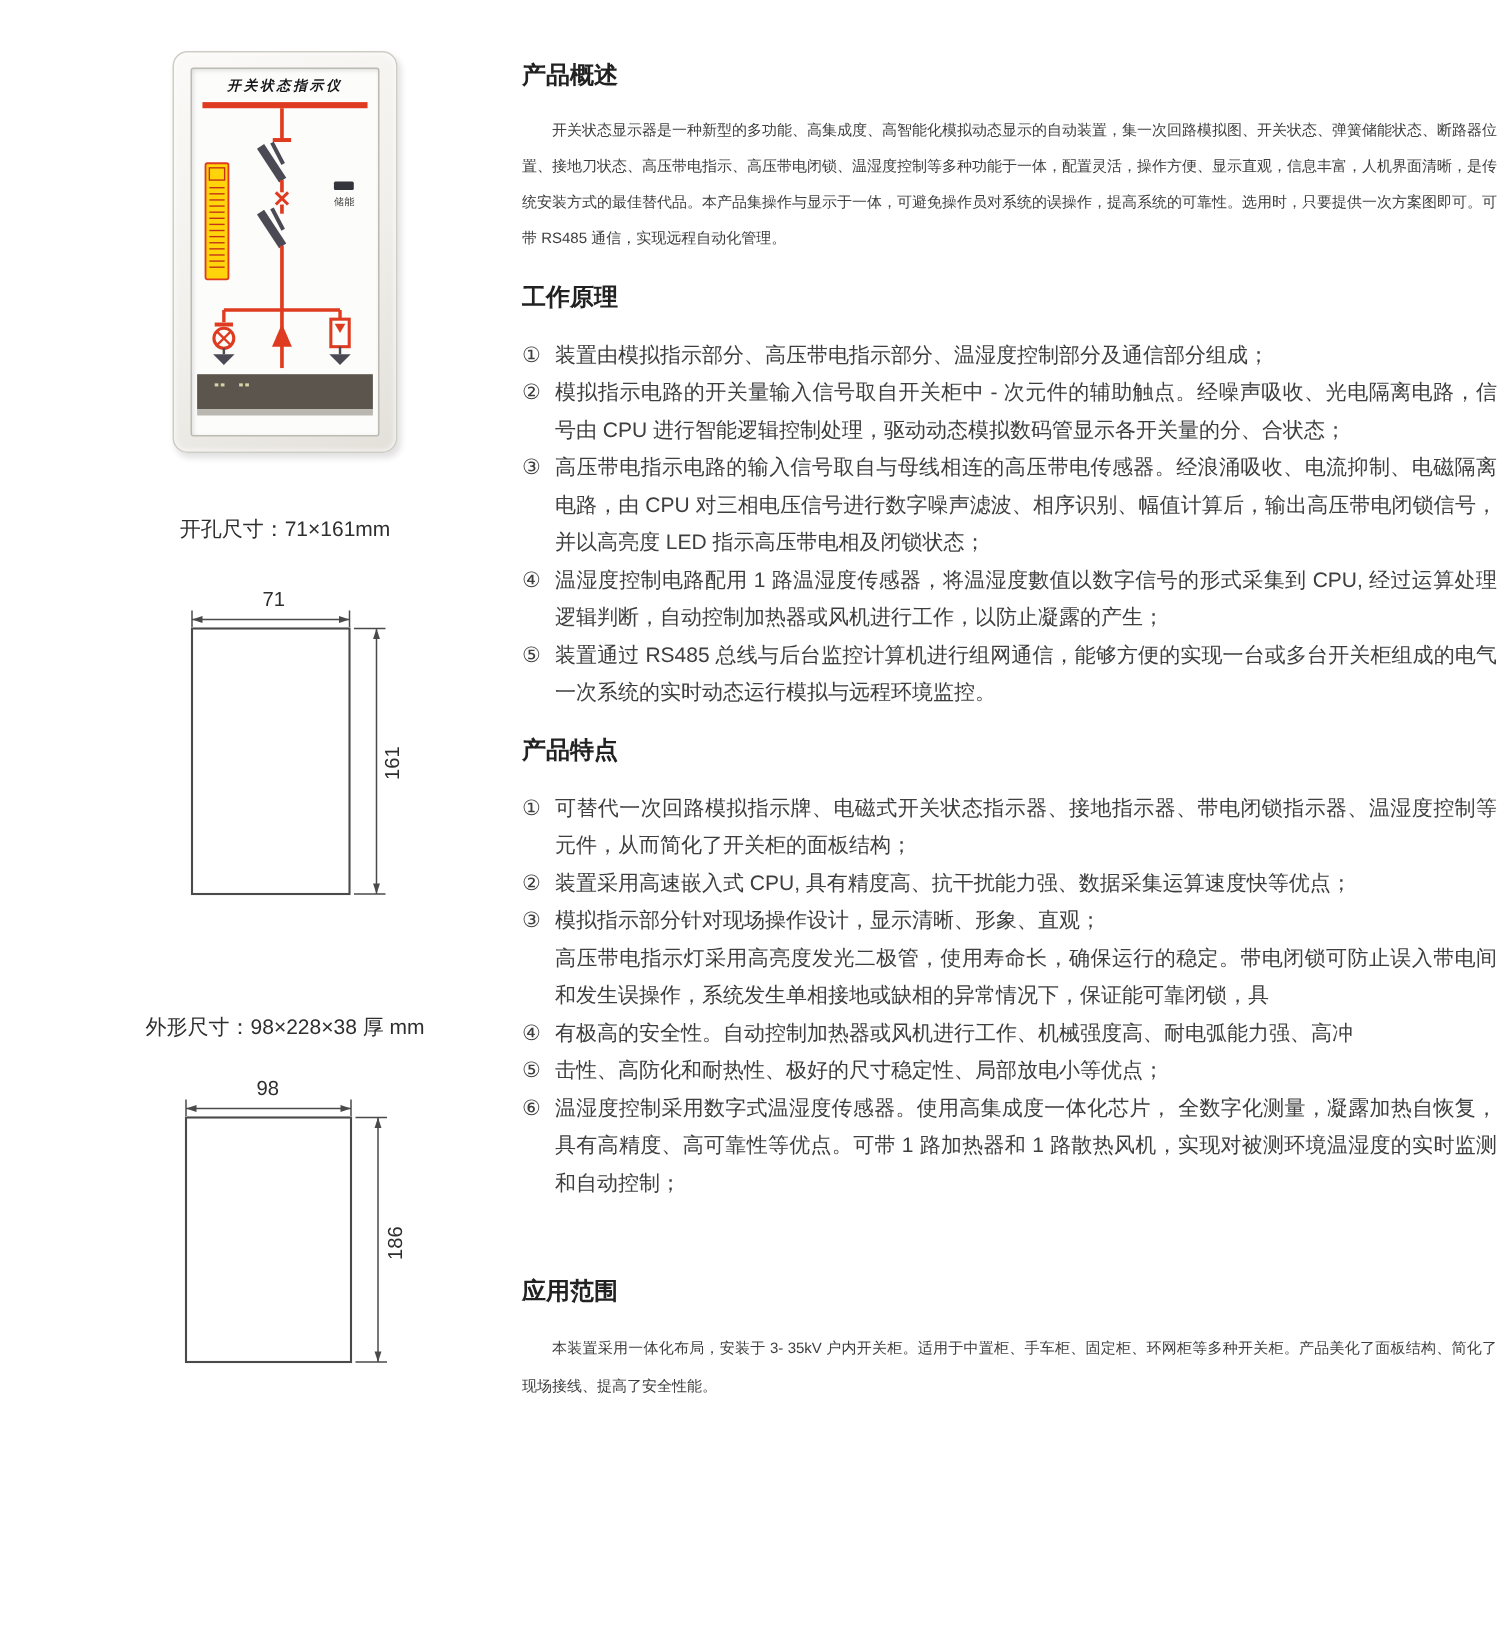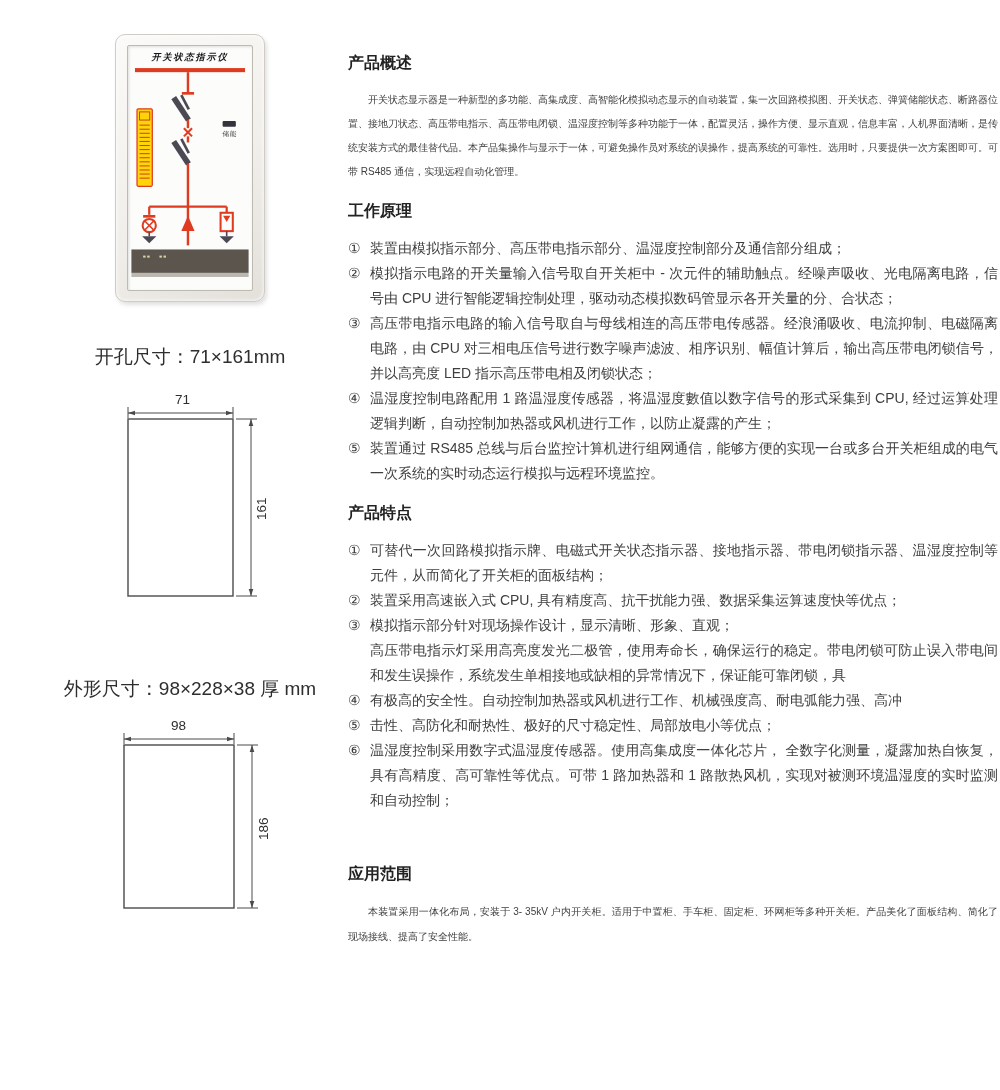--- a/index.html
+++ b/index.html
@@ -20,33 +20,33 @@
     background:linear-gradient(145deg,#fbfaf8 0%,#f1efeb 55%,#e3e0da 100%);
     border:1px solid #cfccc6;box-shadow:2px 3px 4px rgba(0,0,0,0.12), inset 0 0 4px #ffffff;
     padding:10px 11px;}
   .device-panel{width:100%;height:100%;box-sizing:border-box;background:#fcfcfa;
     border:1px solid #bdbab2;border-radius:2px;box-shadow:inset 1px 1px 3px rgba(0,0,0,0.12);
     display:flex;flex-direction:column;align-items:center;}
   .device-title{margin-top:5px;font-family:"Liberation Serif", serif;font-style:italic;font-weight:bold;
     font-size:9px;letter-spacing:2px;color:#16161a;white-space:nowrap;}
   .mimic{width:124px;height:214px;display:block;}
 
-  .dim-caption{position:absolute;left:60px;width:260px;text-align:center;font-size:19px;color:#2e2e2e;}
+  .dim-caption{position:absolute;left:60px;width:260px;text-align:center;font-size:14px;color:#2e2e2e;}
   .cap1{top:344px;}
   .cap2{top:676px;}
   .dim-svg{position:absolute;}
   .dim1{left:115px;top:386px;}
   .dim2{left:112px;top:710px;}
   .dim-svg text{font-family:"Liberation Sans", sans-serif;font-size:13.5px;fill:#2e2e2e;}
   .dim-line{stroke:#4a4a4a;stroke-width:1;fill:none;}
   .dim-rect{stroke:#4a4a4a;stroke-width:1.4;fill:#ffffff;}
   .dim-arrow{fill:#4a4a4a;stroke:none;}
 
   
-  .right-col{position:absolute;left:348px;top:16px;width:650px;}
+  .right-col{position:absolute;left:348px;top:4px;width:650px;}
   .sec-heading{margin:0;font-size:16px;font-weight:bold;color:var(--ink);line-height:22px;}
   .h-overview{margin-top:36px;}
   .h-principle{margin-top:16px;}
   .h-features{margin-top:16px;}
   .h-application{margin-top:50px;}
   .para{margin:14px 0 0;line-height:24px;font-size:10px;text-indent:2em;text-align:justify;color:var(--body);}
   .para.app{line-height:25px;}
   .num-list{margin:14px 0 0;padding:0;list-style:none;}
   .num-item{position:relative;padding-left:22px;line-height:25px;font-size:14px;text-align:justify;color:var(--body);}
   .num-item .marker{position:absolute;left:0;top:0;}

